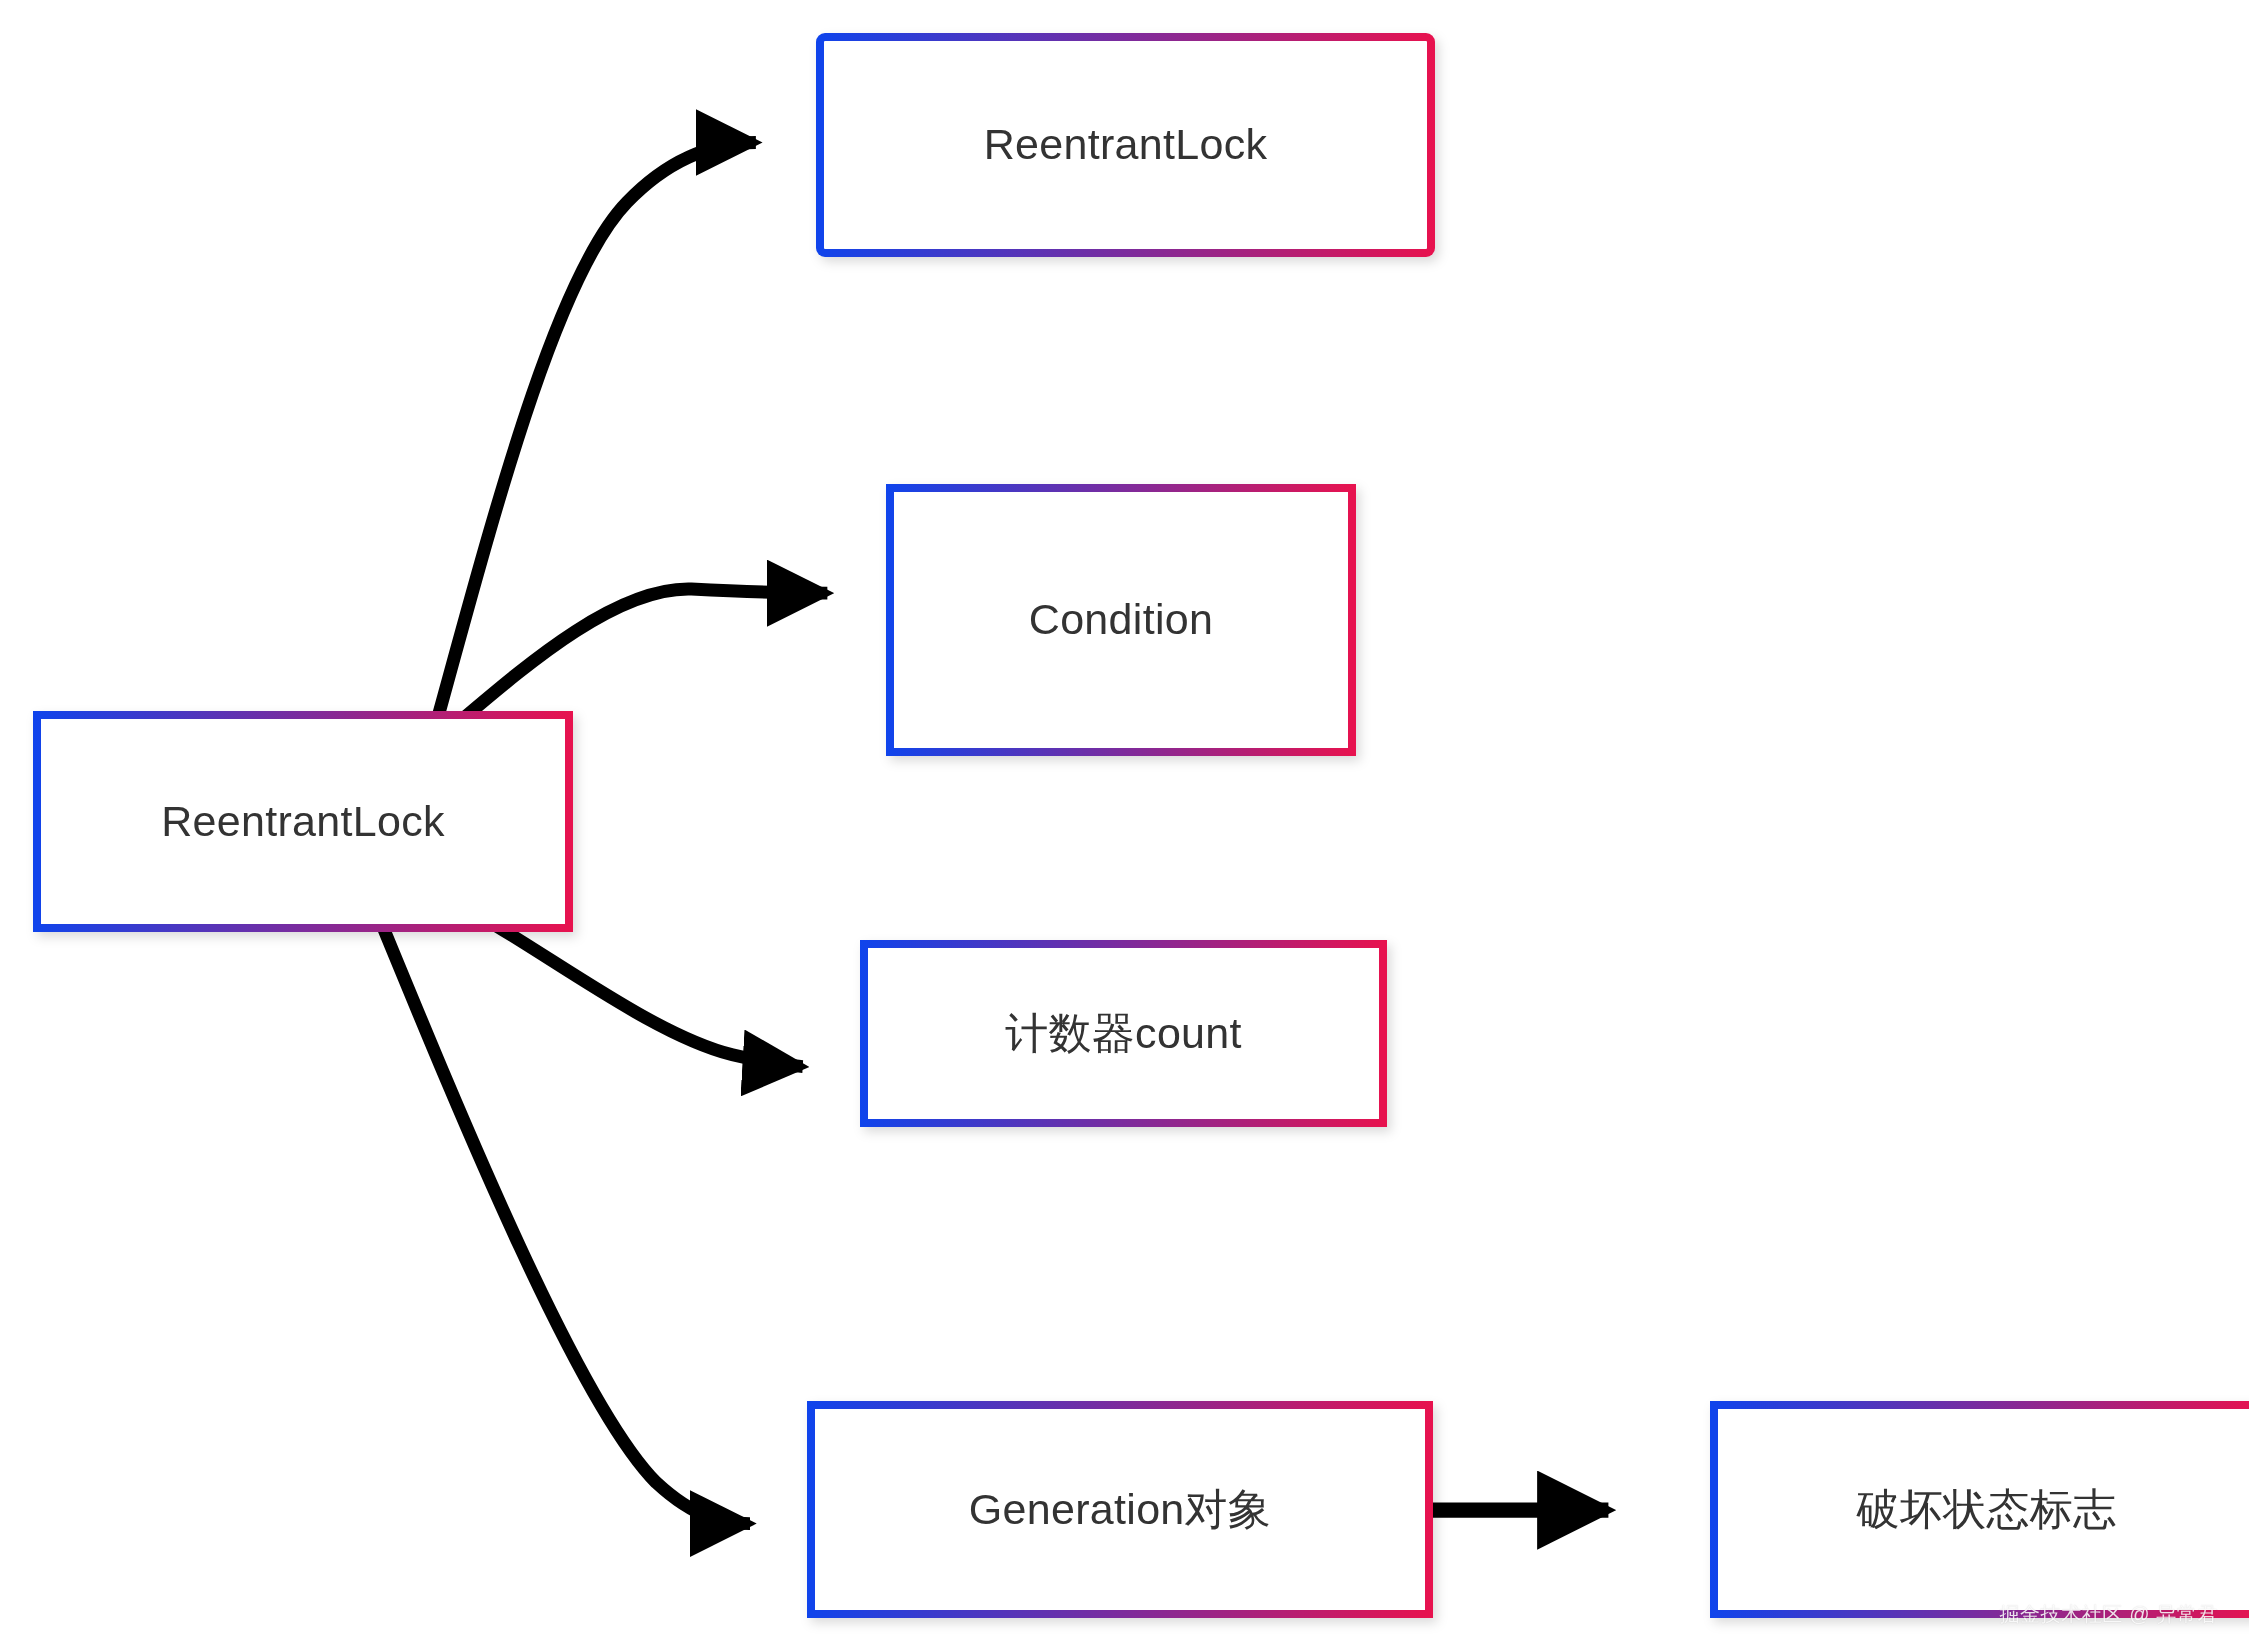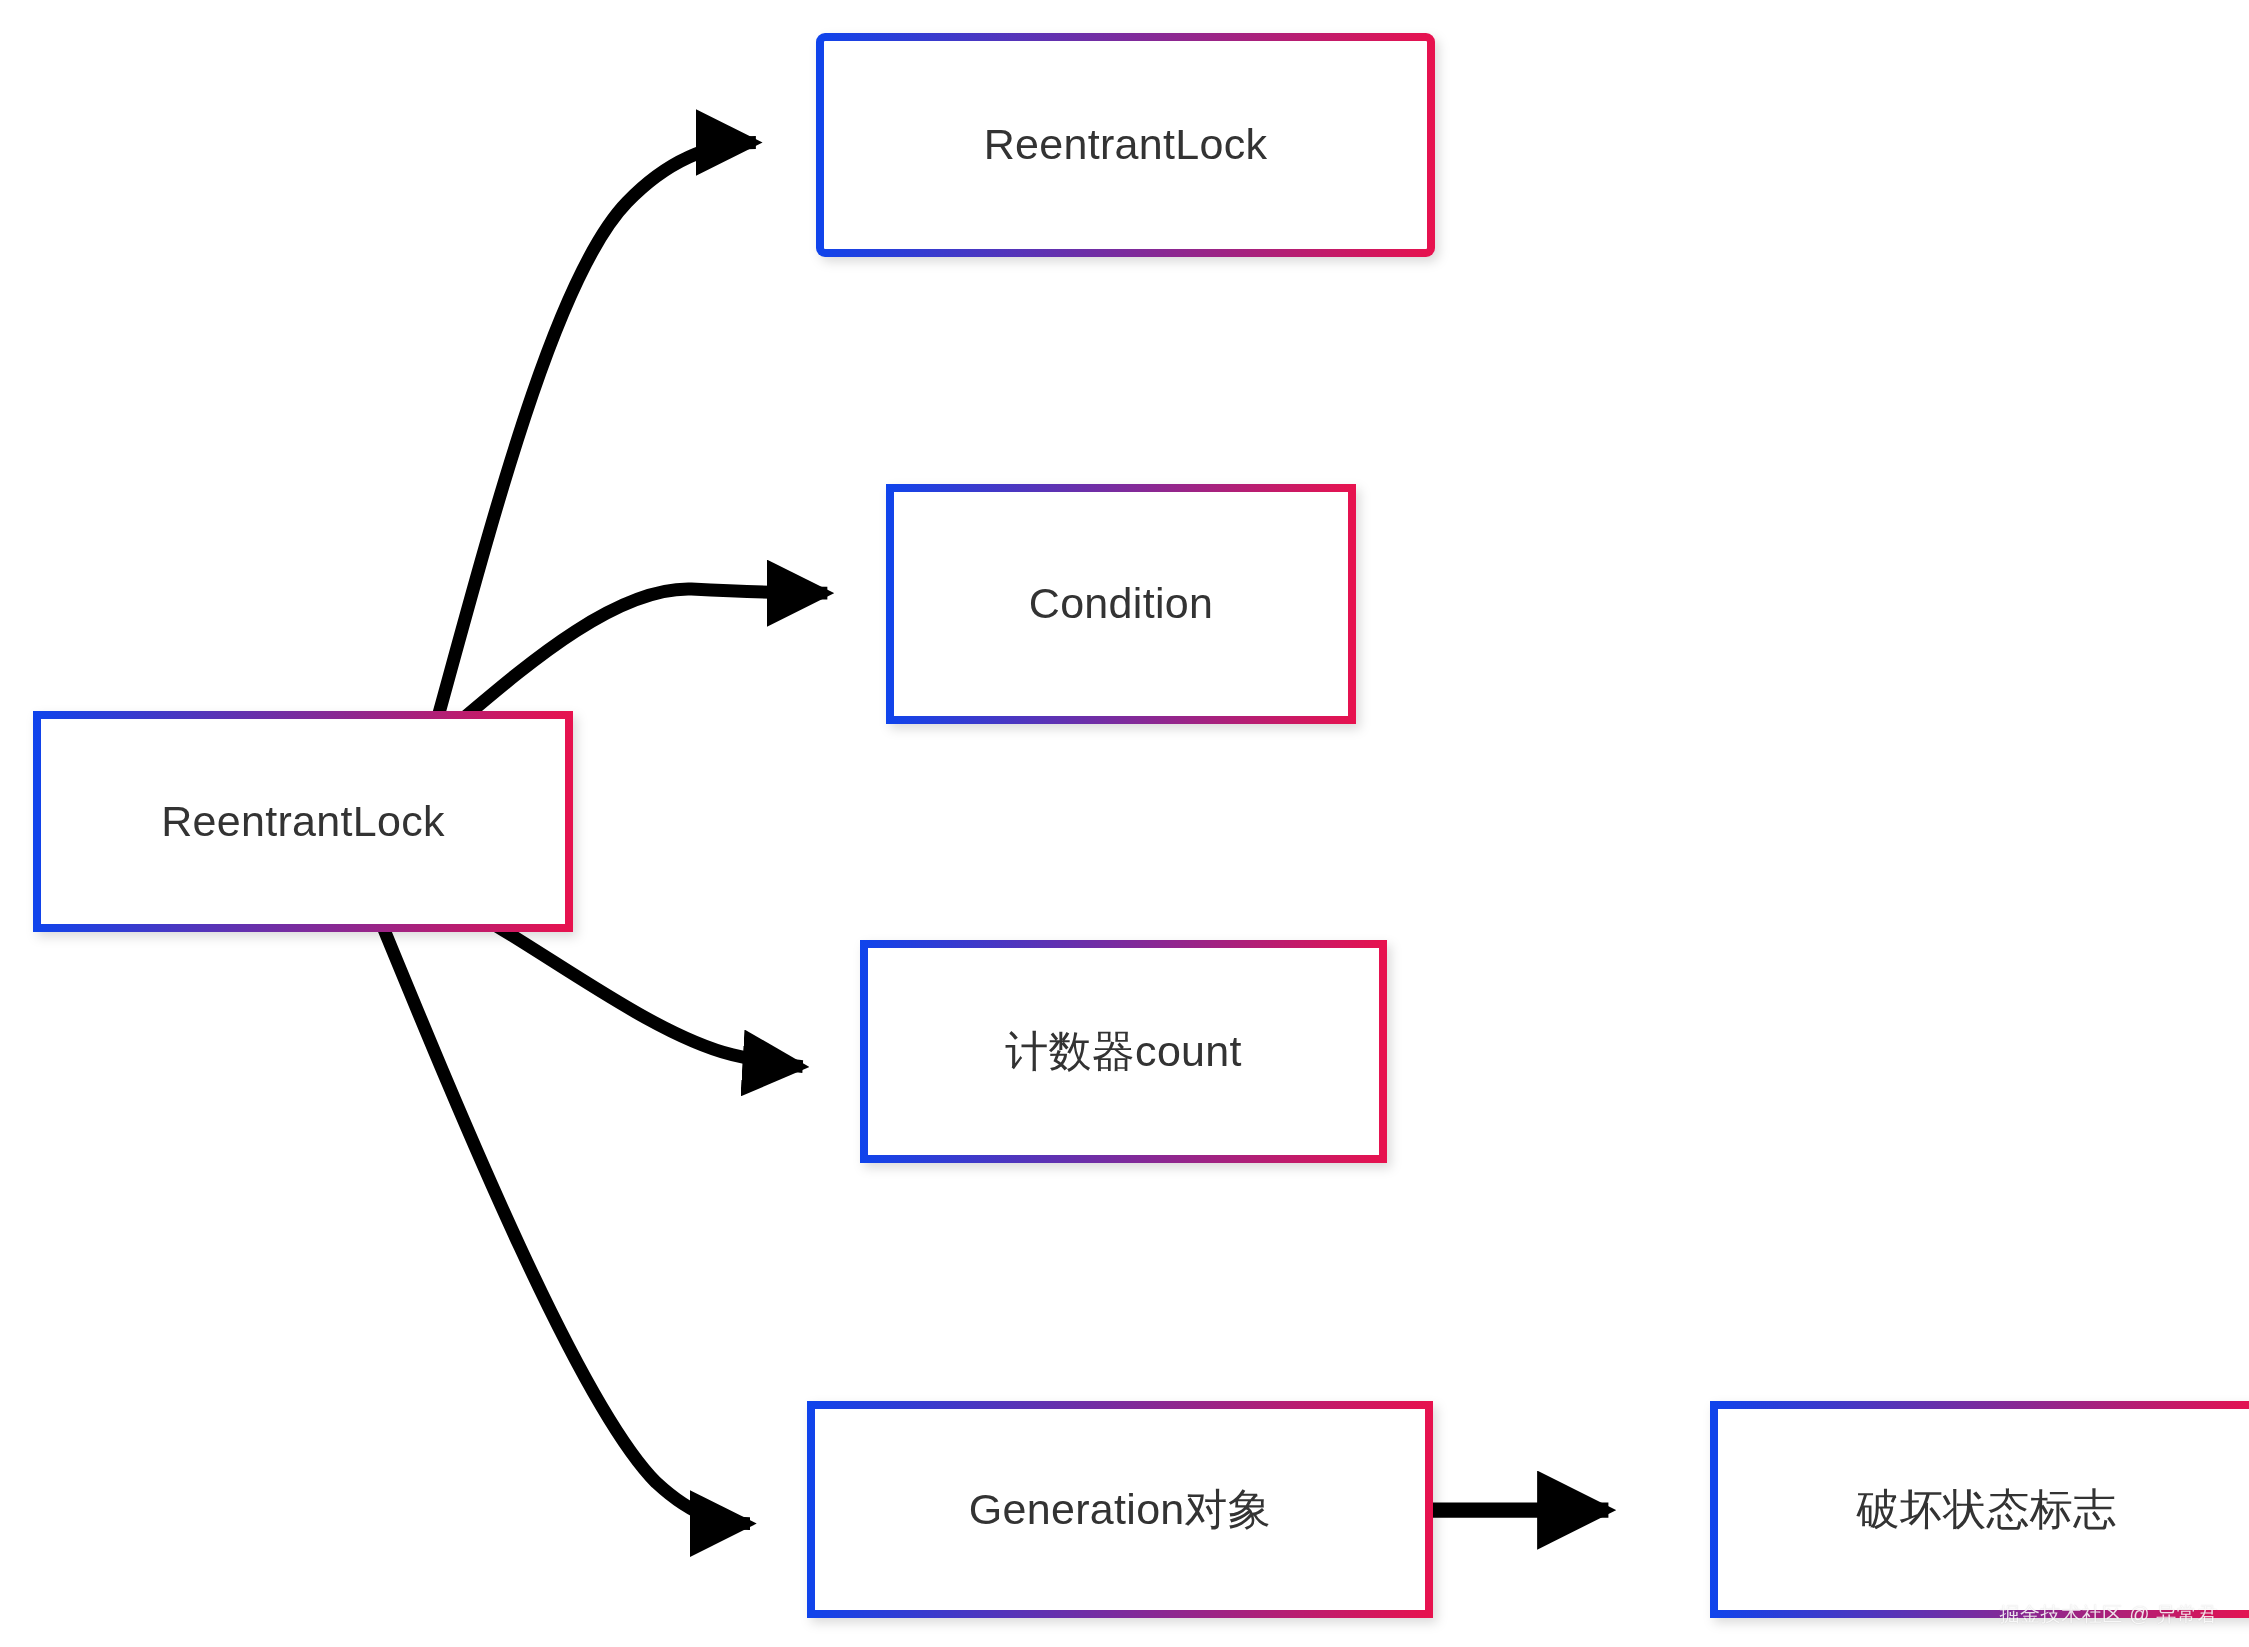--- a/index.html
+++ b/index.html
@@ -90,25 +90,25 @@
   </svg>
 
   <div class="node" style="left: 33px; top: 711px; width: 540px; height: 221px; --c1: #0f44ec; --c2: #e8124e;">
     <span class="node-label">ReentrantLock</span>
   </div>
 
   <div class="node" style="left: 816px; top: 33px; width: 619px; height: 224px; border-radius: 9px; --c1: #0f44ec; --c2: #e8124e;">
     <span class="node-label">ReentrantLock</span>
   </div>
 
-  <div class="node" style="left: 886px; top: 484px; width: 470px; height: 240px; --c1: #0f44ec; --c2: #e8124e;">
+  <div class="node" style="left: 886px; top: 484px; width: 470px; height: 272px; --c1: #0f44ec; --c2: #e8124e;">
     <span class="node-label">Condition</span>
   </div>
 
-  <div class="node" style="left: 860px; top: 940px; width: 527px; height: 223px; --c1: #0f44ec; --c2: #e8124e;">
+  <div class="node" style="left: 860px; top: 940px; width: 527px; height: 187px; --c1: #0f44ec; --c2: #e8124e;">
     <span class="node-label cjk-heavy">计数器count</span>
   </div>
 
   <div class="node" style="left: 807px; top: 1401px; width: 626px; height: 217px; --c1: #0f44ec; --c2: #e8124e;">
     <span class="node-label cjk-heavy">Generation对象</span>
   </div>
 
   <div class="node" style="left: 1710px; top: 1401px; width: 553px; height: 217px; --c1: #0f44ec; --c2: #e8124e;">
     <span class="node-label cjk-heavy">破坏状态标志</span>
   </div>

